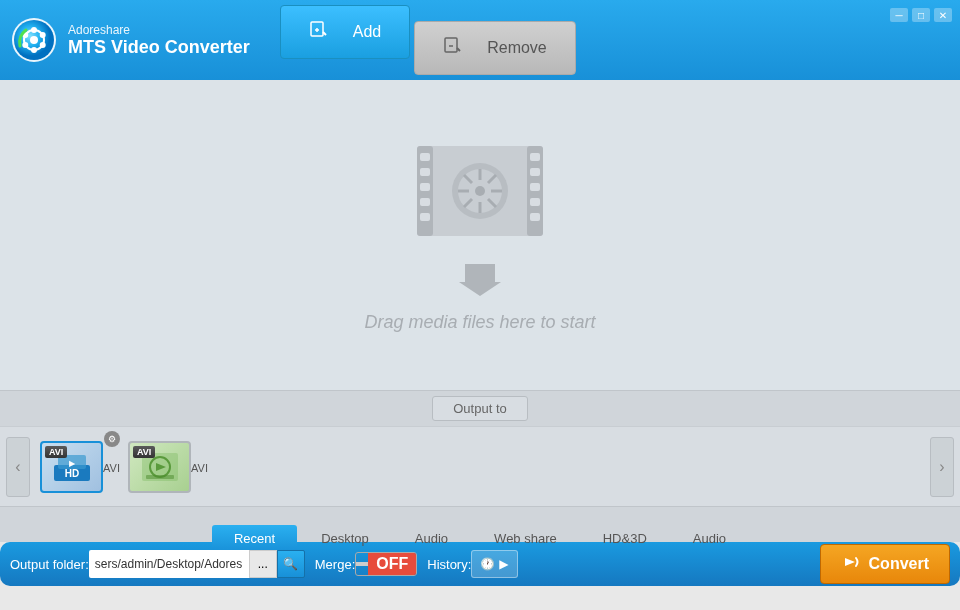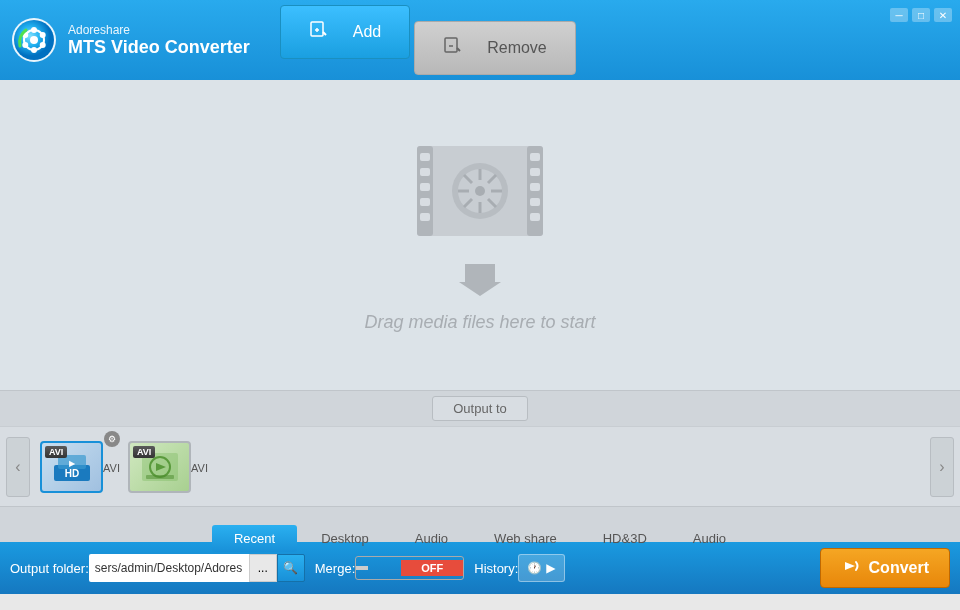--- a/index.html
+++ b/index.html
@@ -224,26 +224,27 @@
       margin-top: 28px;
     }
     .format-tab.active {
       background: linear-gradient(to bottom, #2ab0f0, #1890d8);
       color: white;
     }
 
     
     #bottom-bar {
       width: 100%;
-      height: 52px;
+      height: 44px;
       background: linear-gradient(to bottom, #1a9ae0, #1578c0);
       display: flex;
       align-items: center;
       padding: 0 10px;
       gap: 0;
+      border-radius: 10px;
     }
     #output-label {
       color: white;
       font-size: 13px;
       white-space: nowrap;
     }
     #output-path {
       background: white;
       border: none;
       height: 28px;
@@ -284,25 +285,24 @@
       border: 1px solid #aaa;
     }
     .toggle-on {
       background: #ccc;
       padding: 2px 6px;
       font-size: 11px;
       color: #999;
     }
     .toggle-off {
       background: #e74c3c;
-      padding: 2px 20px;
-      font-size: 11px;
+      padding: 2px 8px;
+      font-size: 16px;
       color: white;
       font-weight: bold;
-      margin-left: 33px;
     }
     #history-label {
       color: white;
       font-size: 13px;
       margin-left: 10px;
     }
     #history-btn {
       height: 28px;
       background: rgba(255,255,255,0.2);
       border: 1px solid rgba(255,255,255,0.4);

